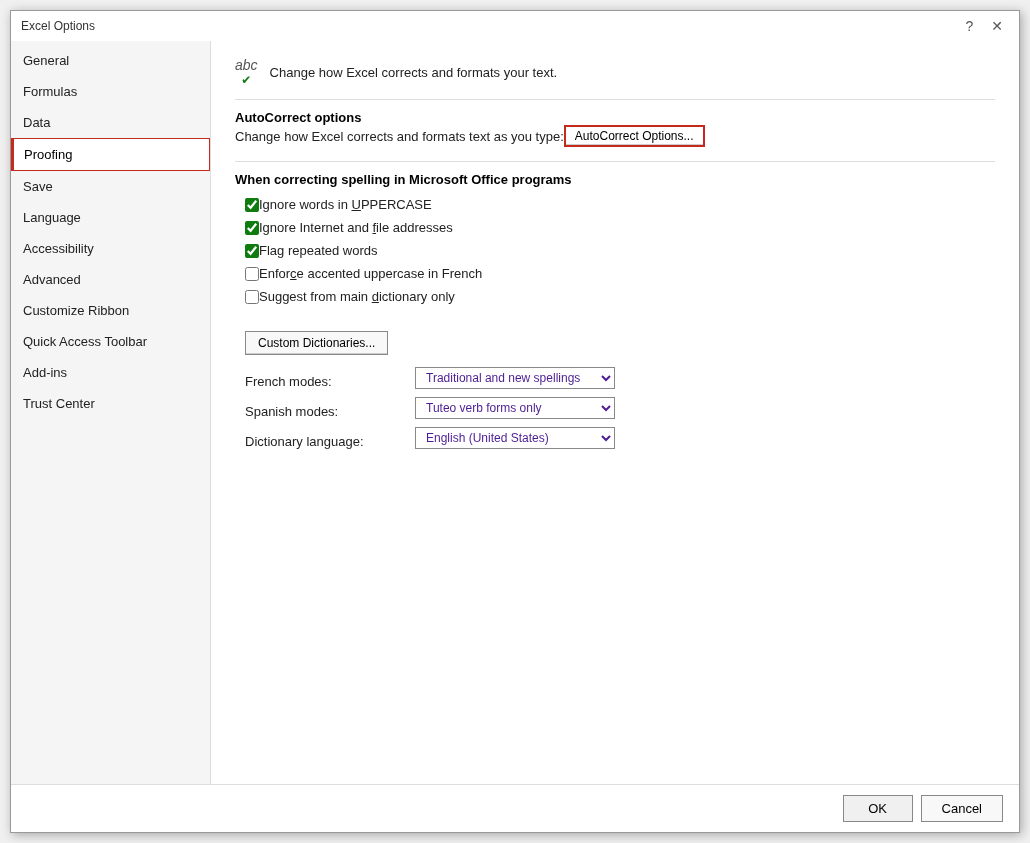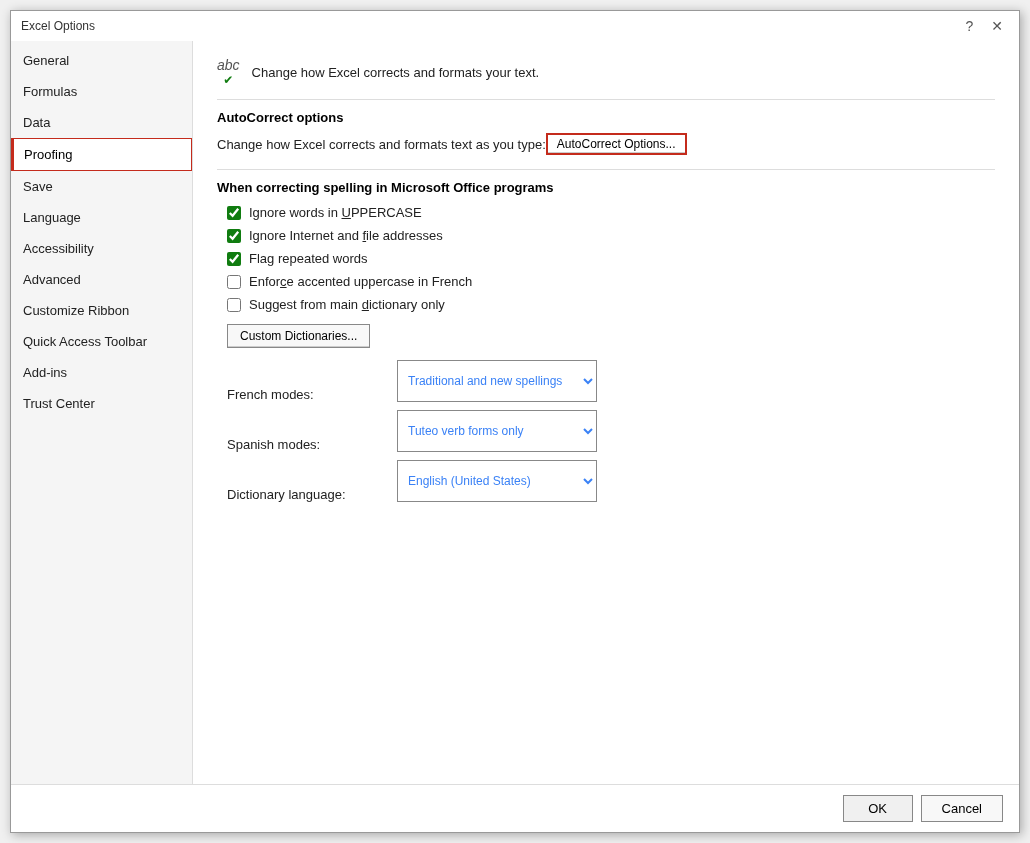--- a/index.html
+++ b/index.html
@@ -50,21 +50,21 @@
       padding: 2px 6px;
       line-height: 1;
     }
     .dialog-body {
       display: flex;
       flex: 1;
       overflow: hidden;
     }
     
     .sidebar {
-      width: 182px;
+      width: 200px;
       background: #f5f5f5;
       border-right: 1px solid #ddd;
       padding: 4px 0;
       flex-shrink: 0;
     }
     .sidebar-item {
       padding: 8px 12px;
       cursor: pointer;
       color: #222;
       font-size: 13px;
@@ -105,21 +105,20 @@
       font-size: 12px;
     }
     .page-header-desc {
       font-size: 13px;
       color: #222;
     }
     .section-title {
       font-size: 13px;
       font-weight: 600;
       color: #000;
-      margin-bottom: 8px;
     }
     .divider {
       border: none;
       border-top: 1px solid #ddd;
       margin: 10px 0;
     }
     .autocorrect-row {
       display: flex;
       align-items: center;
       gap: 0;
@@ -144,21 +143,20 @@
       padding: 2px 9px;
     }
     .section-subtitle {
       font-size: 13px;
       font-weight: 600;
       margin-bottom: 10px;
     }
     .checkbox-row {
       display: flex;
       align-items: center;
-      gap: 8px;
       margin-bottom: 8px;
       padding-left: 10px;
     }
     .checkbox-row input[type="checkbox"] {
       accent-color: #107c10;
       width: 14px;
       height: 14px;
       cursor: pointer;
     }
     .checkbox-label {
@@ -166,21 +164,21 @@
       color: #222;
     }
     .underline { text-decoration: underline; }
     .custom-dict-btn {
       border: 1px solid #888;
       background: #f8f8f8;
       padding: 4px 12px;
       font-size: 12px;
       cursor: pointer;
       color: #000;
-      margin-top: 4px;
+      margin-top: 19px;
       margin-left: 10px;
       box-shadow: inset 0 -1px 0 #ccc;
     }
     .modes-section {
       margin-top: 12px;
     }
     .mode-row {
       display: flex;
       align-items: flex-end;
       gap: 10px;
@@ -188,23 +186,23 @@
       padding-left: 10px;
     }
     .mode-label {
       font-size: 13px;
       color: #222;
       width: 160px;
     }
     .mode-select {
       border: 1px solid #888;
       background: #fff;
-      padding: 12px 6px;
-      font-size: 12px;
-      color: #3b82f6;
+      padding: 2px 6px;
+      font-size: 12px;
+      color: #4c1d95;
       cursor: pointer;
       min-width: 200px;
       appearance: auto;
     }
     
     .dialog-footer {
       display: flex;
       justify-content: flex-end;
       gap: 8px;
       padding: 10px 16px;

